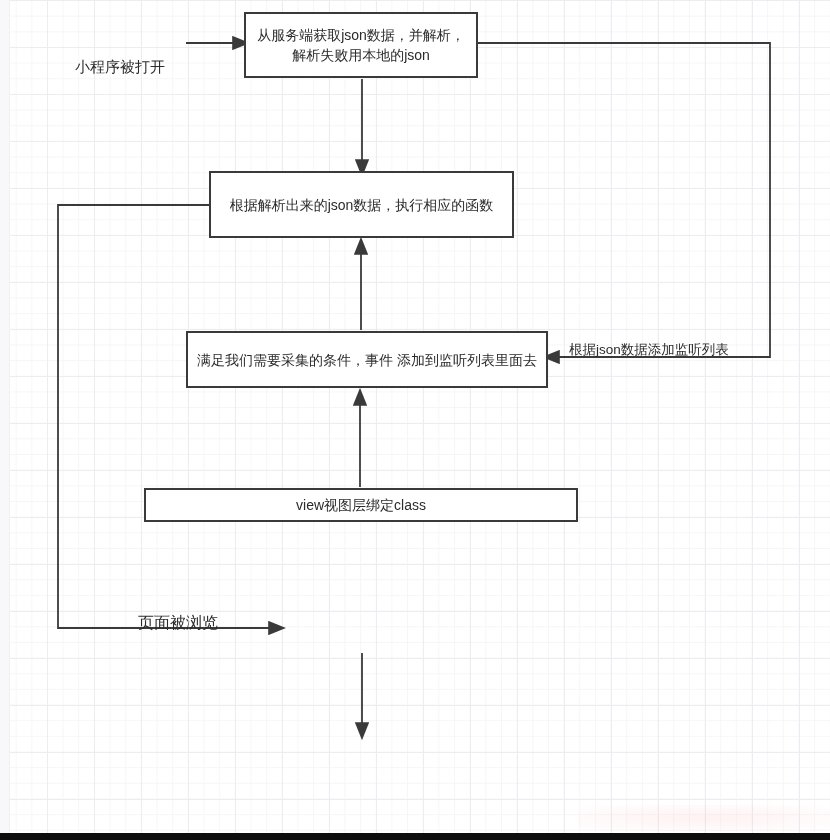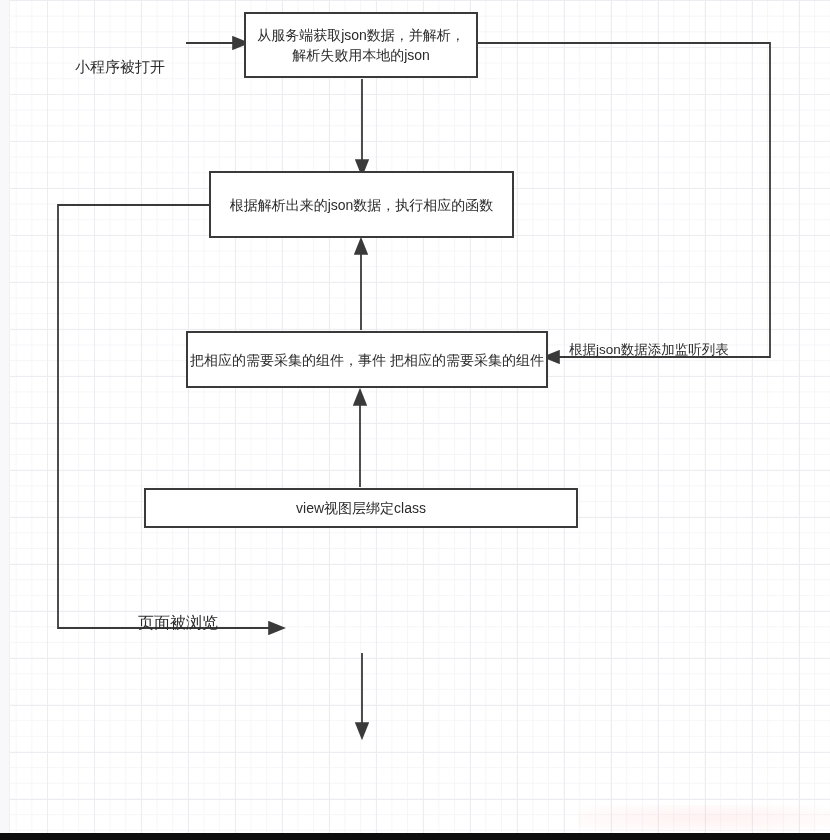--- a/index.html
+++ b/index.html
@@ -46,21 +46,21 @@
     justify-content: center;
     text-align: center;
   }
   .node.circle {
     border-radius: 50%;
     border-width: 1.5px;
   }
   .box1 { left: 244px; top: 12px;  width: 234px; height: 66px; padding: 0 10px; }
   .box2 { left: 209px; top: 171px; width: 305px; height: 67px; }
   .box3 { left: 186px; top: 331px; width: 362px; height: 57px; }
-  .box4 { left: 144px; top: 488px; width: 434px; height: 40px; text-align: center; }
+  .box4 { left: 144px; top: 488px; width: 434px; height: 34px; text-align: center; }
   .box5 { left: 280px; top: 604px; width: 163px; height: 48px; }
   .circ { left: 317px; top: 733px; width: 96px; height: 93px; }
   .edge-label {
     position: absolute;
     color: #2b2b2b;
     white-space: nowrap;
     margin-top: 24px;
   }
   .lbl-open   { left: 75px;  top: 34px;  font-size: 15px; }
   .lbl-listen { left: 569px; top: 317px; font-size: 13.5px; }
@@ -101,21 +101,21 @@
       <path d="M360,487 V404" marker-end="url(#arrow)"></path>
       <path d="M209,205 H58 V628 H270" marker-end="url(#arrow)"></path>
       <path d="M362,653 V724" marker-end="url(#arrow)"></path>
     </g>
   </svg>
 
   <div class="node box1">从服务端获取json数据，并解析，解析失败用本地的json</div>
 
   <div class="node box2">根据解析出来的json数据，执行相应的函数</div>
 
-  <div class="node box3">把相应的需要采集的组件，事件 把相应的需要采集的组件</div>
+  <div class="node box3">满足我们需要采集的条件，事件 添加到监听列表里面去</div>
 
   <div class="node box4">view视图层绑定class</div>
 
 
 
   <div class="edge-label lbl-open">小程序被打开</div>
 
   <div class="edge-label lbl-listen">根据json数据添加监听列表</div>
 
   <div class="edge-label lbl-page">页面被浏览</div>

